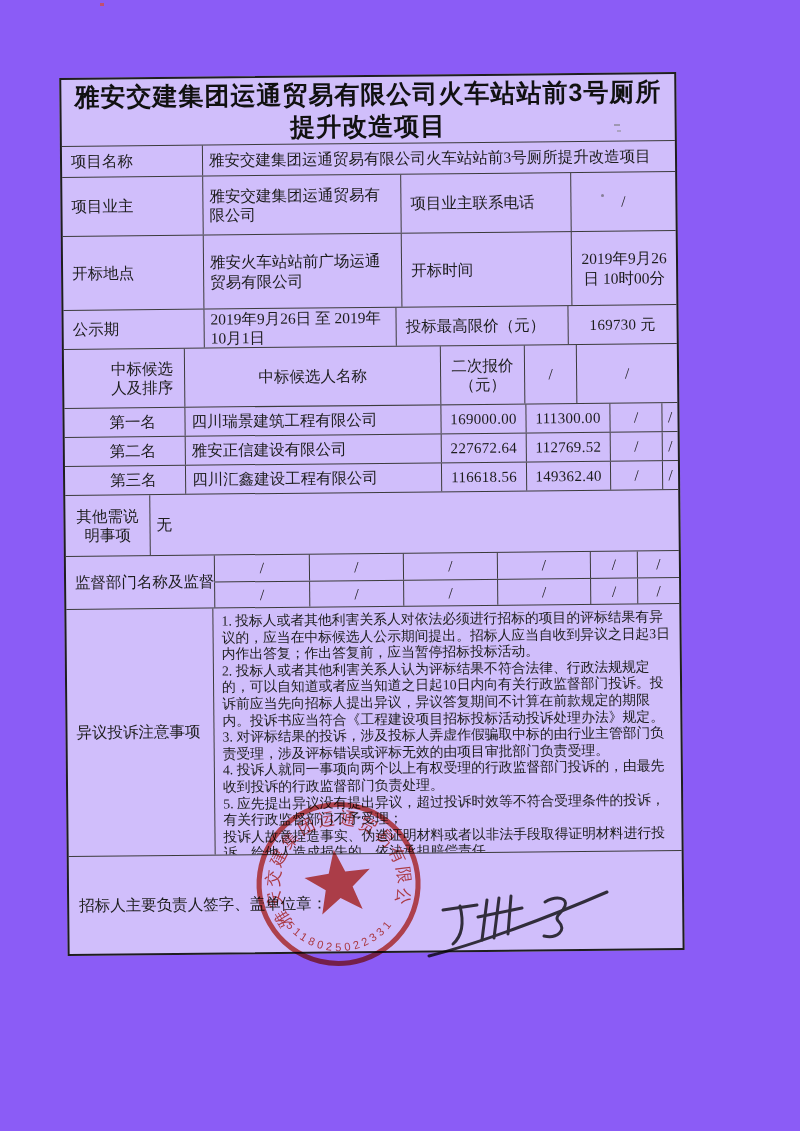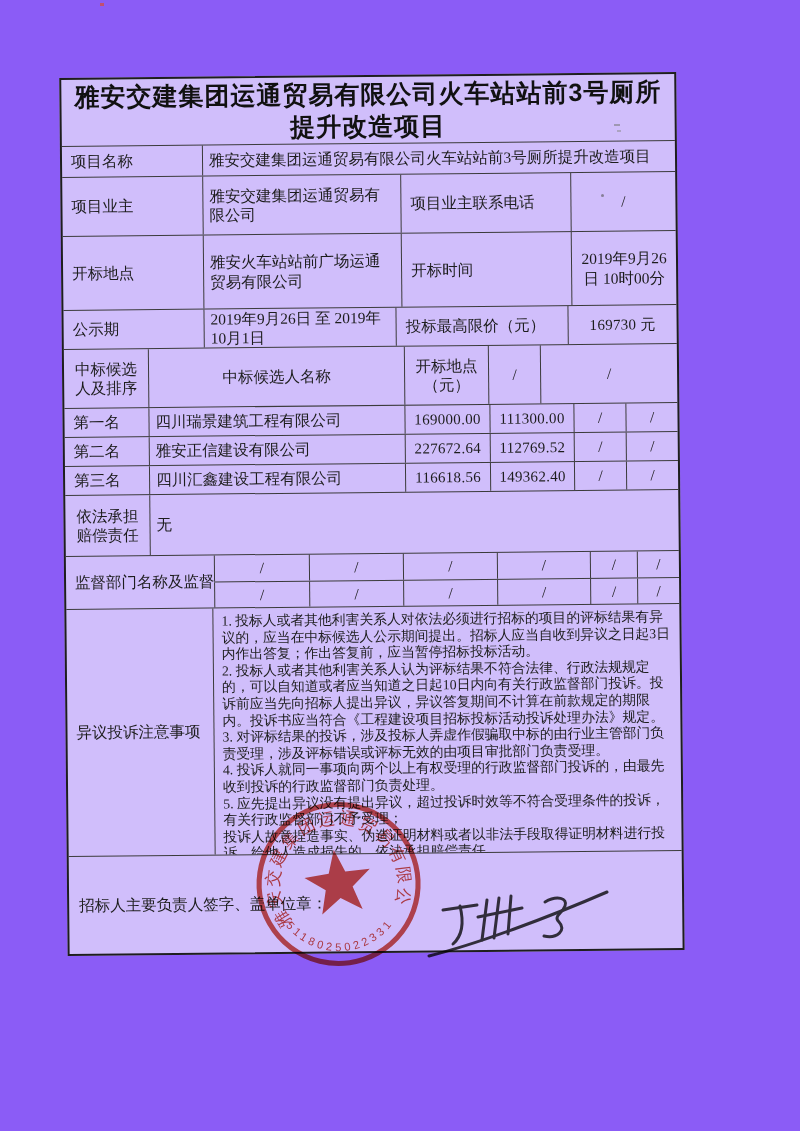--- a/index.html
+++ b/index.html
@@ -28,21 +28,21 @@
 
   .title-cell{
     flex:1;justify-content:center;text-align:center;
     font-family:"Liberation Sans", sans-serif;font-weight:bold;
     font-size:25px;line-height:32px;letter-spacing:1px;color:#111;padding:1px 8px;
   }
   
   .w-lab{width:140px;} .w-val{width:198px;} .w-c3{width:170px;}
   .w-val5{width:192px;} .w-c35{width:172px;}
   
-  .w-rank{width:84px;} .w-name{width:256px;} .w-p1{width:85px;} .w-p2{width:84px;} .w-s5{width:52px;}
+  .w-rank{width:84px;margin-left:36px;} .w-name{width:256px;} .w-p1{width:85px;} .w-p2{width:84px;} .w-s5{width:52px;}
   
   .w-olab{width:84px;} .w-slab{width:148px;white-space:nowrap;}
   .w-sc1{width:95px;} .w-sc2{width:94px;} .w-sc3{width:94px;} .w-sc4{width:93px;} .w-sc5{width:47px;}
   .w-nlab{width:146px;}
   .sup-right{flex:1;display:flex;flex-direction:column;}
   .sub{display:flex;flex:1;}
   .sub + .sub{border-top:1px solid #3b3b3b;}
   .sub .cell{border-left:1px solid #3b3b3b;flex:1;justify-content:center;}
   .sub .cell.w-sc1,.sub .cell.w-sc2,.sub .cell.w-sc3,.sub .cell.w-sc4,.sub .cell.w-sc5{flex:0 0 auto;}
   .num{font-size:15px;letter-spacing:.3px;}
@@ -91,21 +91,21 @@
     <div class="row h-r5">
       <div class="cell lbl w-lab">公示期</div>
       <div class="cell w-val5">2019年9月26日 至 2019年10月1日</div>
       <div class="cell lbl w-c35">投标最高限价（元）</div>
       <div class="cell ctr flex1 num">169730 元</div>
     </div>
 
     <div class="row h-bh">
       <div class="cell ctr w-rank">中标候选人及排序</div>
       <div class="cell ctr w-name">中标候选人名称</div>
-      <div class="cell ctr w-p2">开标地点（元）</div>
+      <div class="cell ctr w-p2">二次报价（元）</div>
       <div class="cell ctr w-s5">/</div>
       <div class="cell ctr flex1">/</div>
     </div>
 
     <div class="row h-bid">
       <div class="cell lbl w-rank">第一名</div>
       <div class="cell w-name">四川瑞景建筑工程有限公司</div>
       <div class="cell ctr w-p1 num">169000.00</div>
       <div class="cell ctr w-p2 num">111300.00</div>
       <div class="cell ctr w-s5">/</div>
@@ -124,21 +124,21 @@
     <div class="row h-bid">
       <div class="cell lbl w-rank">第三名</div>
       <div class="cell w-name">四川汇鑫建设工程有限公司</div>
       <div class="cell ctr w-p1 num">116618.56</div>
       <div class="cell ctr w-p2 num">149362.40</div>
       <div class="cell ctr w-s5">/</div>
       <div class="cell ctr flex1">/</div>
     </div>
 
     <div class="row h-other">
-      <div class="cell ctr w-olab">依法承担赔偿责任</div>
+      <div class="cell ctr w-olab">其他需说明事项</div>
       <div class="cell flex1">无</div>
     </div>
 
     <div class="row h-sup">
       <div class="cell lbl w-slab">监督部门名称及监督电话</div>
       <div class="sup-right">
         <div class="sub">
           <div class="cell w-sc1">/</div>
           <div class="cell w-sc2">/</div>
           <div class="cell w-sc3">/</div>

